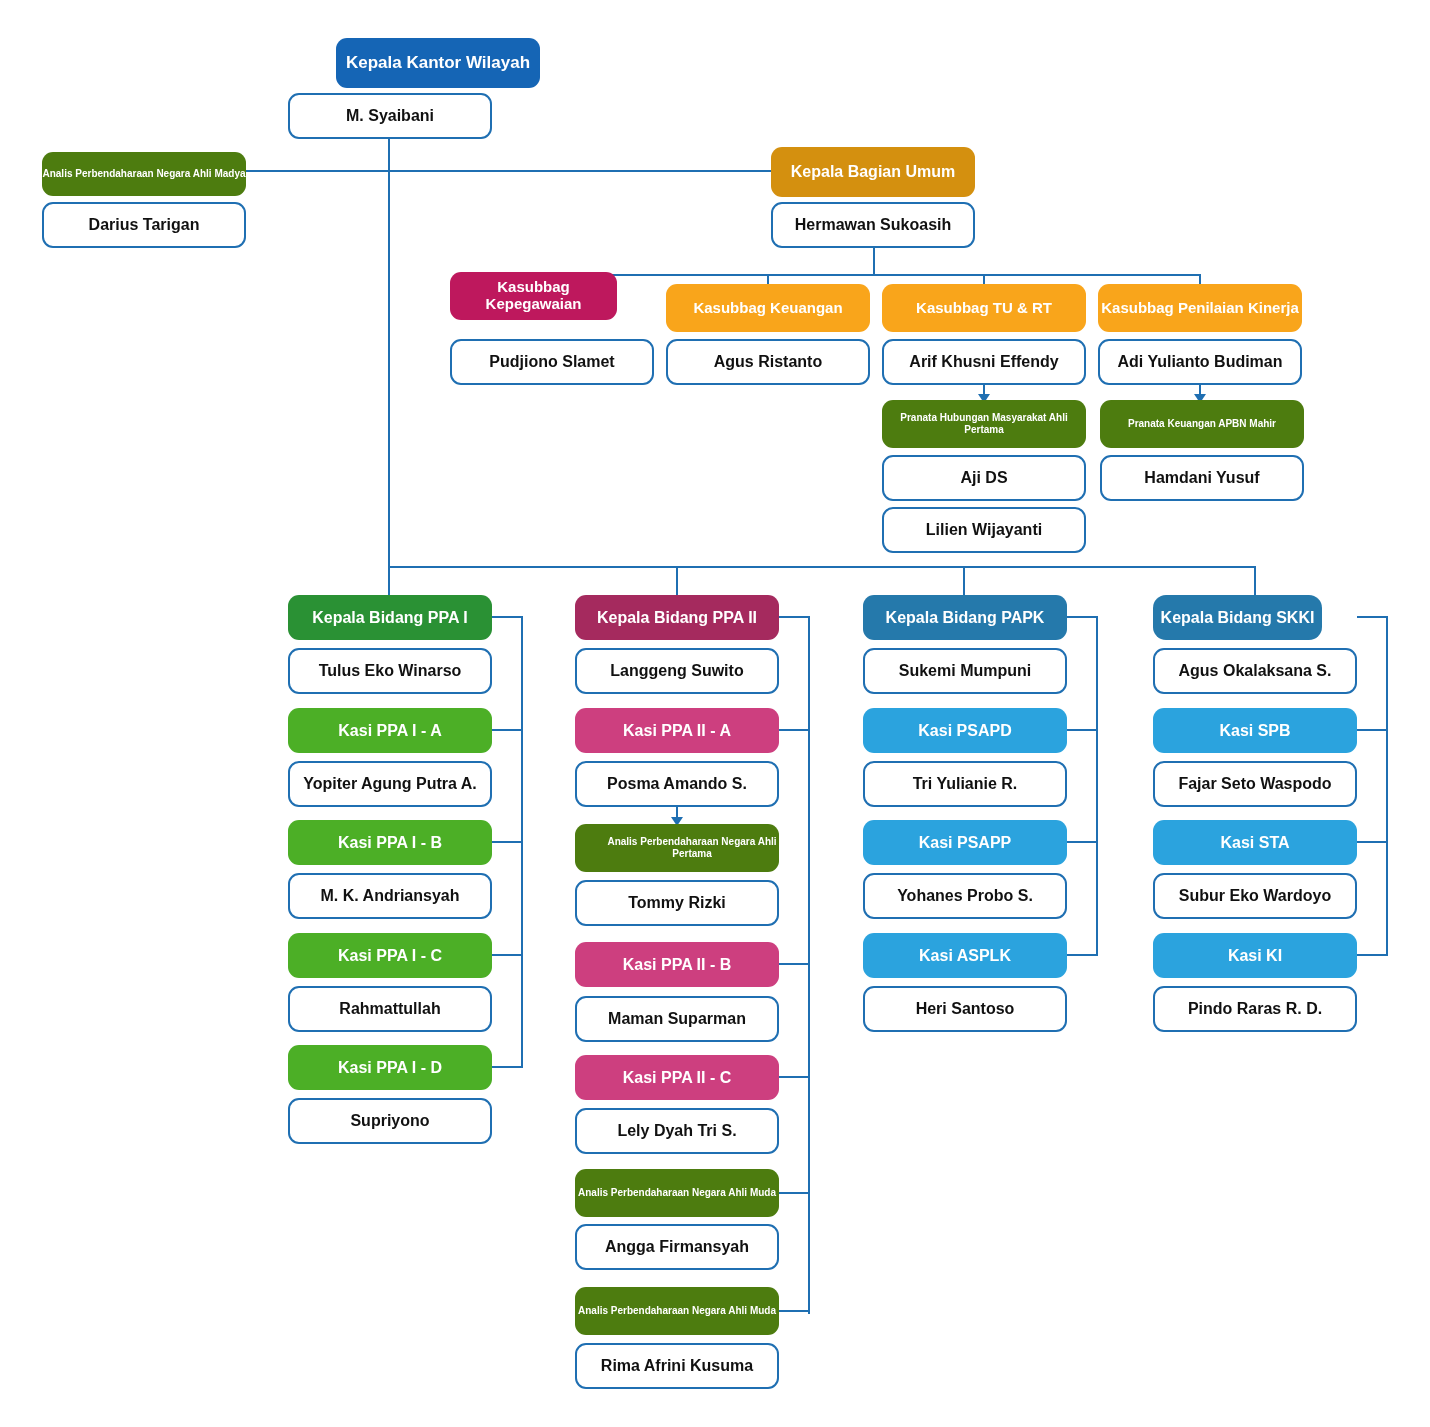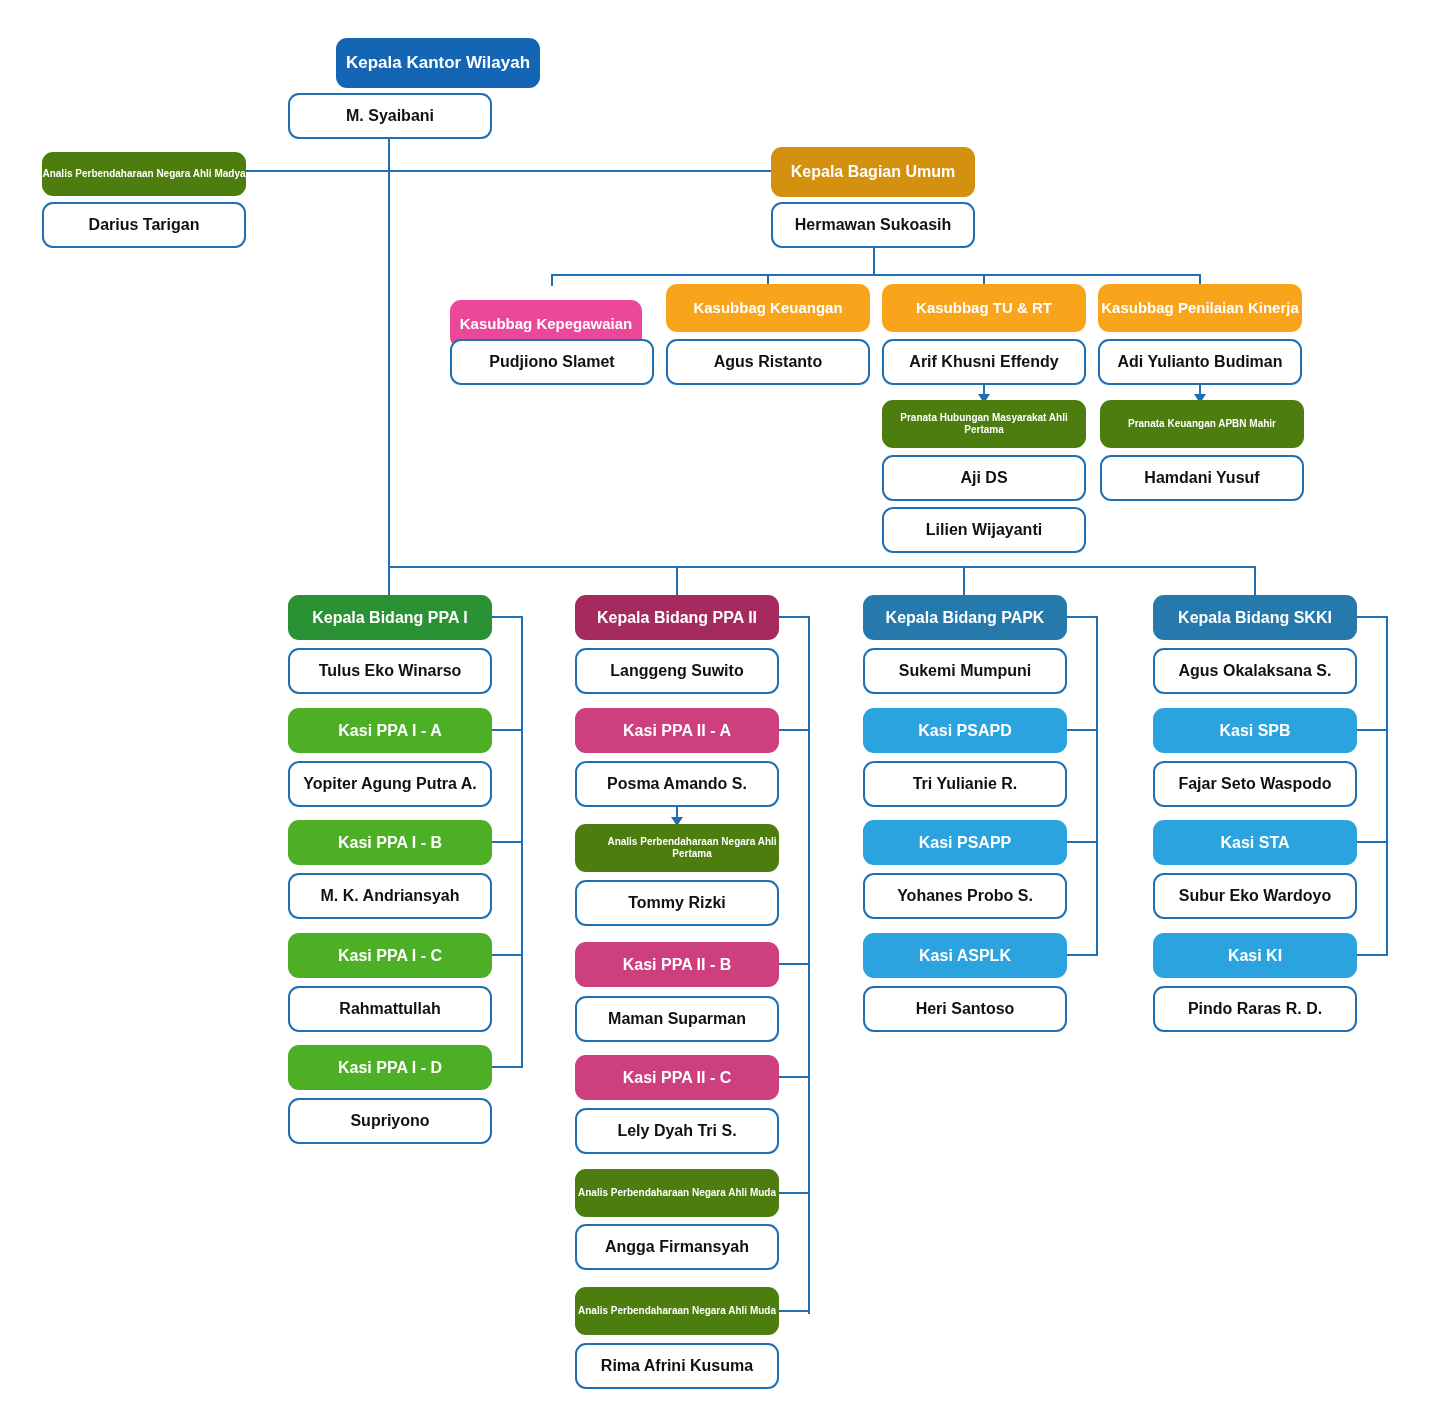--- a/index.html
+++ b/index.html
@@ -80,21 +80,21 @@
 
   <div class="node title" style="left:288px;top:38px;width:204px;height:50px;background:#1565b5;font-size:17px;margin-left:48px;">Kepala Kantor Wilayah</div>
   <div class="node name" style="left:288px;top:93px;width:204px;height:46px;">M. Syaibani</div>
 
   <div class="node role" style="left:42px;top:152px;width:204px;height:44px;">Analis Perbendaharaan Negara Ahli Madya</div>
   <div class="node name" style="left:42px;top:202px;width:204px;height:46px;">Darius Tarigan</div>
 
   <div class="node title" style="left:771px;top:147px;width:204px;height:50px;background:#d4900f;font-size:16px;">Kepala Bagian Umum</div>
   <div class="node name" style="left:771px;top:202px;width:204px;height:46px;">Hermawan Sukoasih</div>
 
-  <div class="node title" style="left:450px;top:300px;width:192px;height:48px;background:#ec4899;font-size:15px;">Kasubbag Kepegawaian</div>
+  <div class="node title" style="left:450px;top:272px;width:167px;height:48px;background:#be185d;font-size:15px;">Kasubbag Kepegawaian</div>
   <div class="node name" style="left:450px;top:339px;width:204px;height:46px;">Pudjiono Slamet</div>
 
   <div class="node title" style="left:666px;top:284px;width:204px;height:48px;background:#f9a51b;font-size:15px;">Kasubbag Keuangan</div>
   <div class="node name" style="left:666px;top:339px;width:204px;height:46px;">Agus Ristanto</div>
 
   <div class="node title" style="left:882px;top:284px;width:204px;height:48px;background:#f9a51b;font-size:15px;">Kasubbag TU &amp; RT</div>
   <div class="node name" style="left:882px;top:339px;width:204px;height:46px;">Arif Khusni Effendy</div>
 
   <div class="node title" style="left:1098px;top:284px;width:204px;height:48px;background:#f9a51b;font-size:15px;">Kasubbag Penilaian Kinerja</div>
   <div class="node name" style="left:1098px;top:339px;width:204px;height:46px;">Adi Yulianto Budiman</div>
@@ -147,21 +147,21 @@
 
   <div class="node title" style="left:863px;top:708px;width:204px;height:45px;background:#2ba3de;font-size:16px;">Kasi PSAPD</div>
   <div class="node name" style="left:863px;top:761px;width:204px;height:46px;">Tri Yulianie R.</div>
 
   <div class="node title" style="left:863px;top:820px;width:204px;height:45px;background:#2ba3de;font-size:16px;">Kasi PSAPP</div>
   <div class="node name" style="left:863px;top:873px;width:204px;height:46px;">Yohanes Probo S.</div>
 
   <div class="node title" style="left:863px;top:933px;width:204px;height:45px;background:#2ba3de;font-size:16px;">Kasi ASPLK</div>
   <div class="node name" style="left:863px;top:986px;width:204px;height:46px;">Heri Santoso</div>
 
-  <div class="node title" style="left:1153px;top:595px;width:204px;height:45px;background:#2579ab;font-size:16px;">Kepala Bidang SKKI</div>
+  <div class="node title" style="left:1153px;top:595px;width:169px;height:45px;background:#2579ab;font-size:16px;border-radius:13px;">Kepala Bidang SKKI</div>
   <div class="node name" style="left:1153px;top:648px;width:204px;height:46px;">Agus Okalaksana S.</div>
 
   <div class="node title" style="left:1153px;top:708px;width:204px;height:45px;background:#2ba3de;font-size:16px;">Kasi SPB</div>
   <div class="node name" style="left:1153px;top:761px;width:204px;height:46px;">Fajar Seto Waspodo</div>
 
   <div class="node title" style="left:1153px;top:820px;width:204px;height:45px;background:#2ba3de;font-size:16px;">Kasi STA</div>
   <div class="node name" style="left:1153px;top:873px;width:204px;height:46px;">Subur Eko Wardoyo</div>
 
   <div class="node title" style="left:1153px;top:933px;width:204px;height:45px;background:#2ba3de;font-size:16px;">Kasi KI</div>
   <div class="node name" style="left:1153px;top:986px;width:204px;height:46px;">Pindo Raras R. D.</div>

